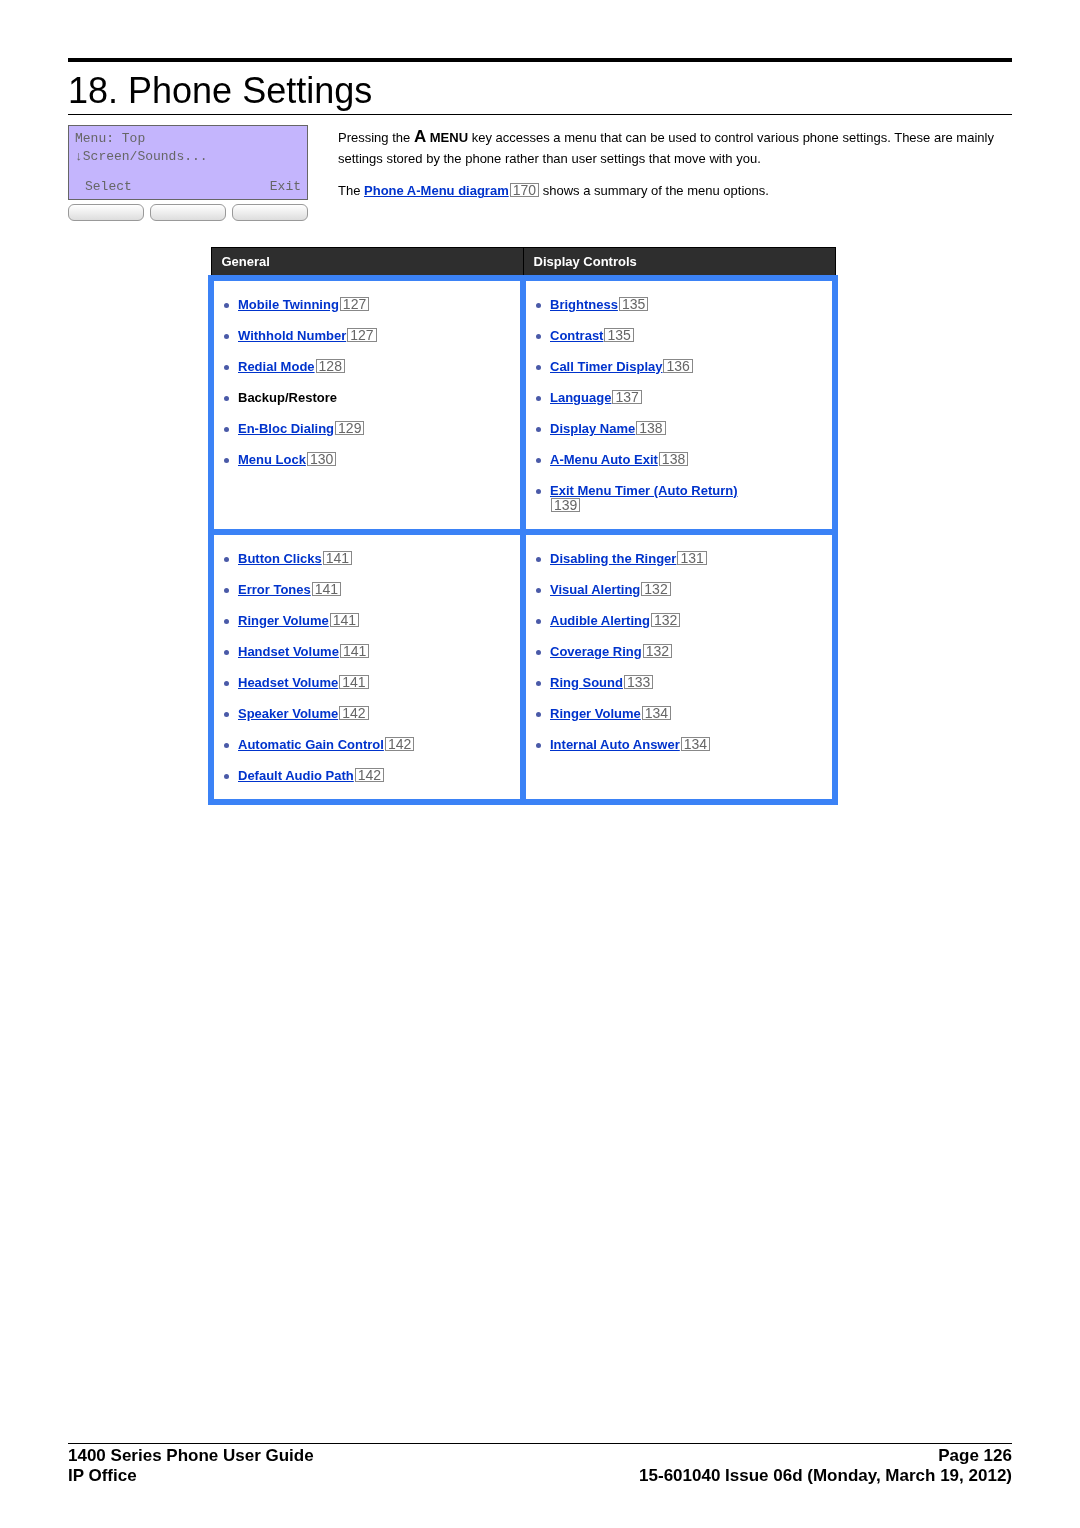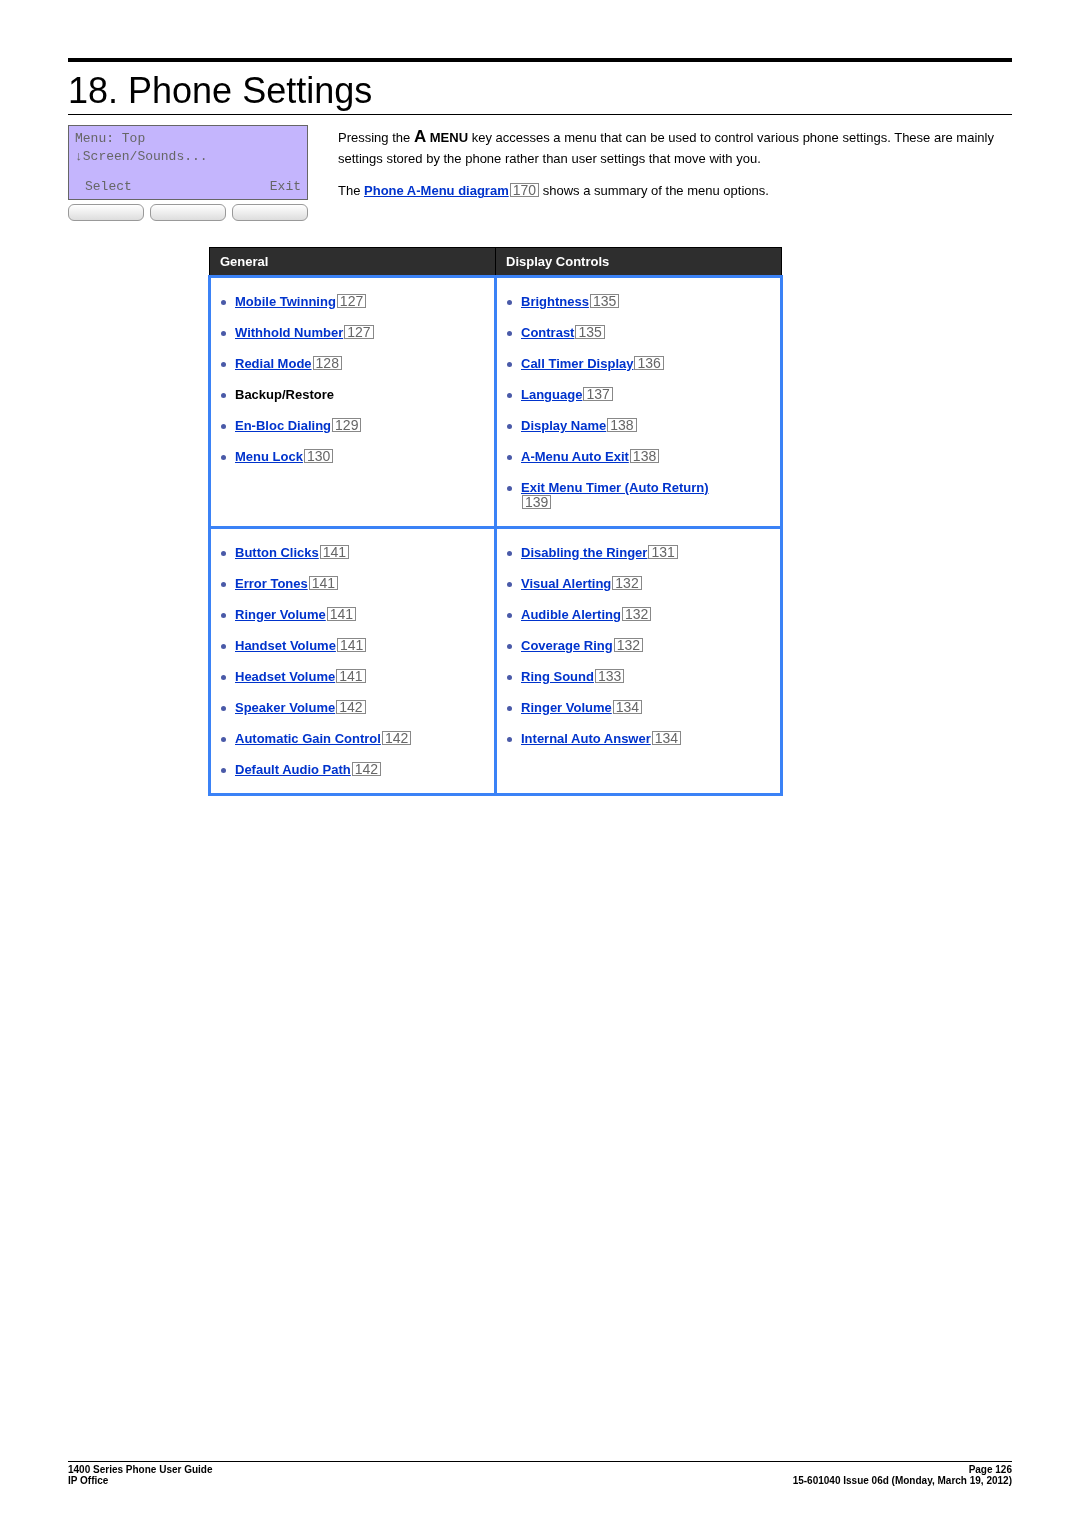--- a/index.html
+++ b/index.html
@@ -18,30 +18,30 @@
 .phone-keys{display:flex;gap:6px;margin-top:4px}
 .phone-key{flex:1;height:15px;border:1px solid #999;border-radius:6px;background:linear-gradient(#fff,#ddd)}
 
 .intro-text{flex:1;font-size:13px;line-height:1.45}
 .intro-text p{margin:0 0 14px 0}
 .a-icon{font-family:Arial,sans-serif;font-weight:bold;font-size:17px}
 a.link{color:var(--link);text-decoration:underline;font-weight:bold}
 a.inline-link{color:var(--link);text-decoration:underline;font-weight:bold}
 .ref{display:inline-block;border:1px solid #888;font-size:14px;padding:0 2px;line-height:12px;vertical-align:text-top;margin-left:1px;color:#666}
 
-.settings-table{width:575px;margin:26px 0 6px 140px;border:1px solid #000;border-collapse:collapse}
+.settings-table{width:630px;margin:26px 0 6px 140px;border:1px solid #000;border-collapse:collapse}
 .settings-table th{background:var(--headerbg);color:#fff;text-align:left;font-weight:bold;font-size:13px;padding:6px 10px;border:1px solid #000}
-.settings-table td{vertical-align:top;border:3px solid #3b82f6;padding:8px 10px;font-size:13px;width:50%}
+.settings-table td{vertical-align:top;border:6px solid #3b82f6;padding:8px 10px;font-size:13px;width:50%}
 ul.items{list-style:none;margin:0;padding:0}
 ul.items li{position:relative;padding:8px 0 8px 14px}
 ul.items li::before{content:"";position:absolute;left:0;top:14px;width:5px;height:5px;border-radius:50%;background:var(--bullet)}
 
 .footer{position:absolute;left:68px;right:68px;bottom:42px}
 .footer-rule{height:1px;background:#000;margin-bottom:2px}
-.footer-row{display:flex;justify-content:space-between;font-size:10px;font-weight:bold;font-family:Arial,Helvetica,sans-serif}
+.footer-row{display:flex;justify-content:space-between;font-size:17px;font-weight:bold;font-family:Arial,Helvetica,sans-serif}
 </style>
 </head>
 <body>
 
 <div class="page-inner">
   <div class="top-rule"></div>
   <h1 class="chapter-title">18. Phone Settings</h1>
   <div class="thin-rule"></div>
 
   <div class="intro-row">

